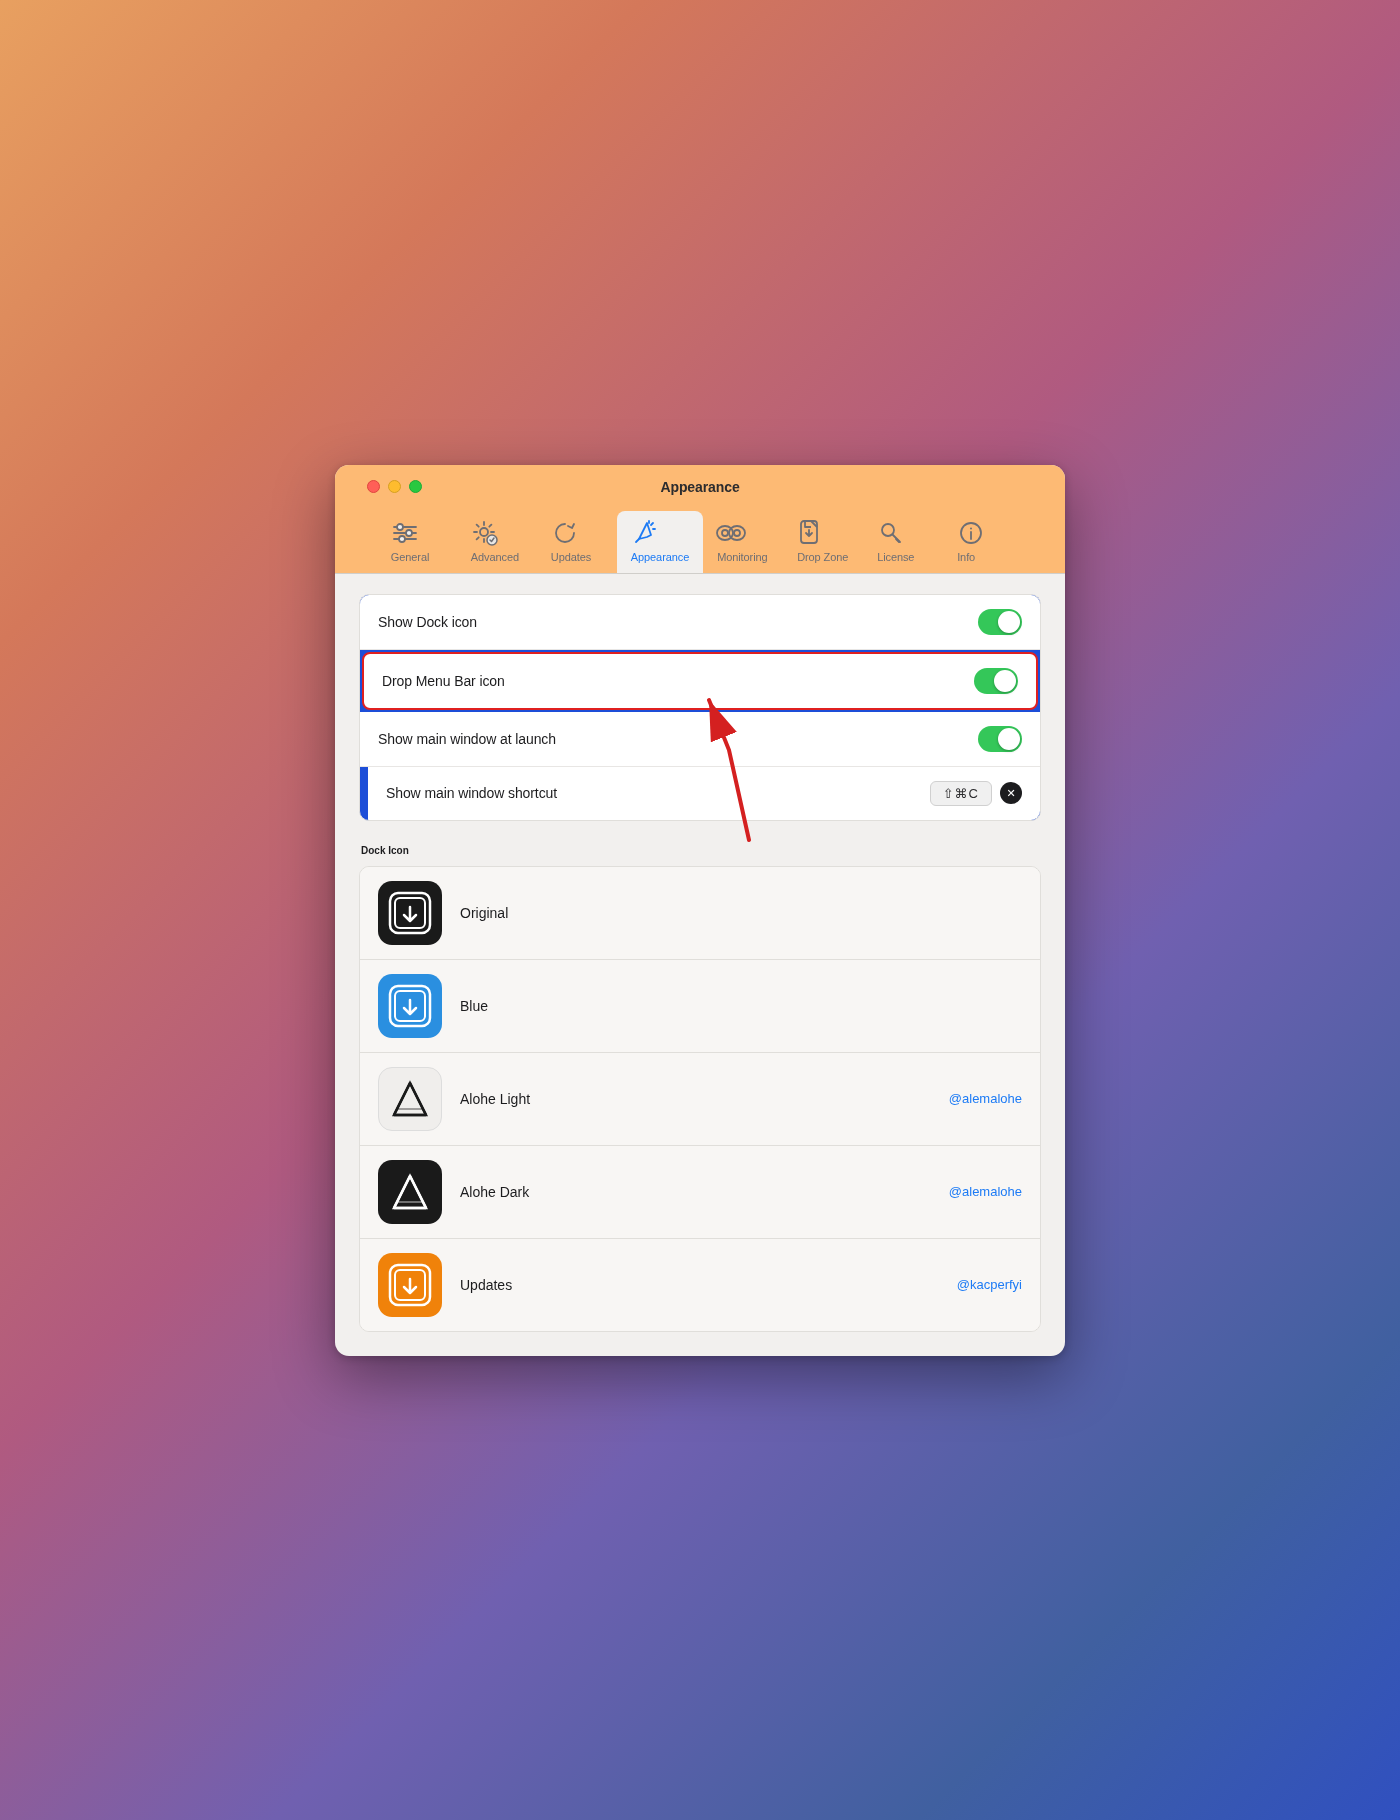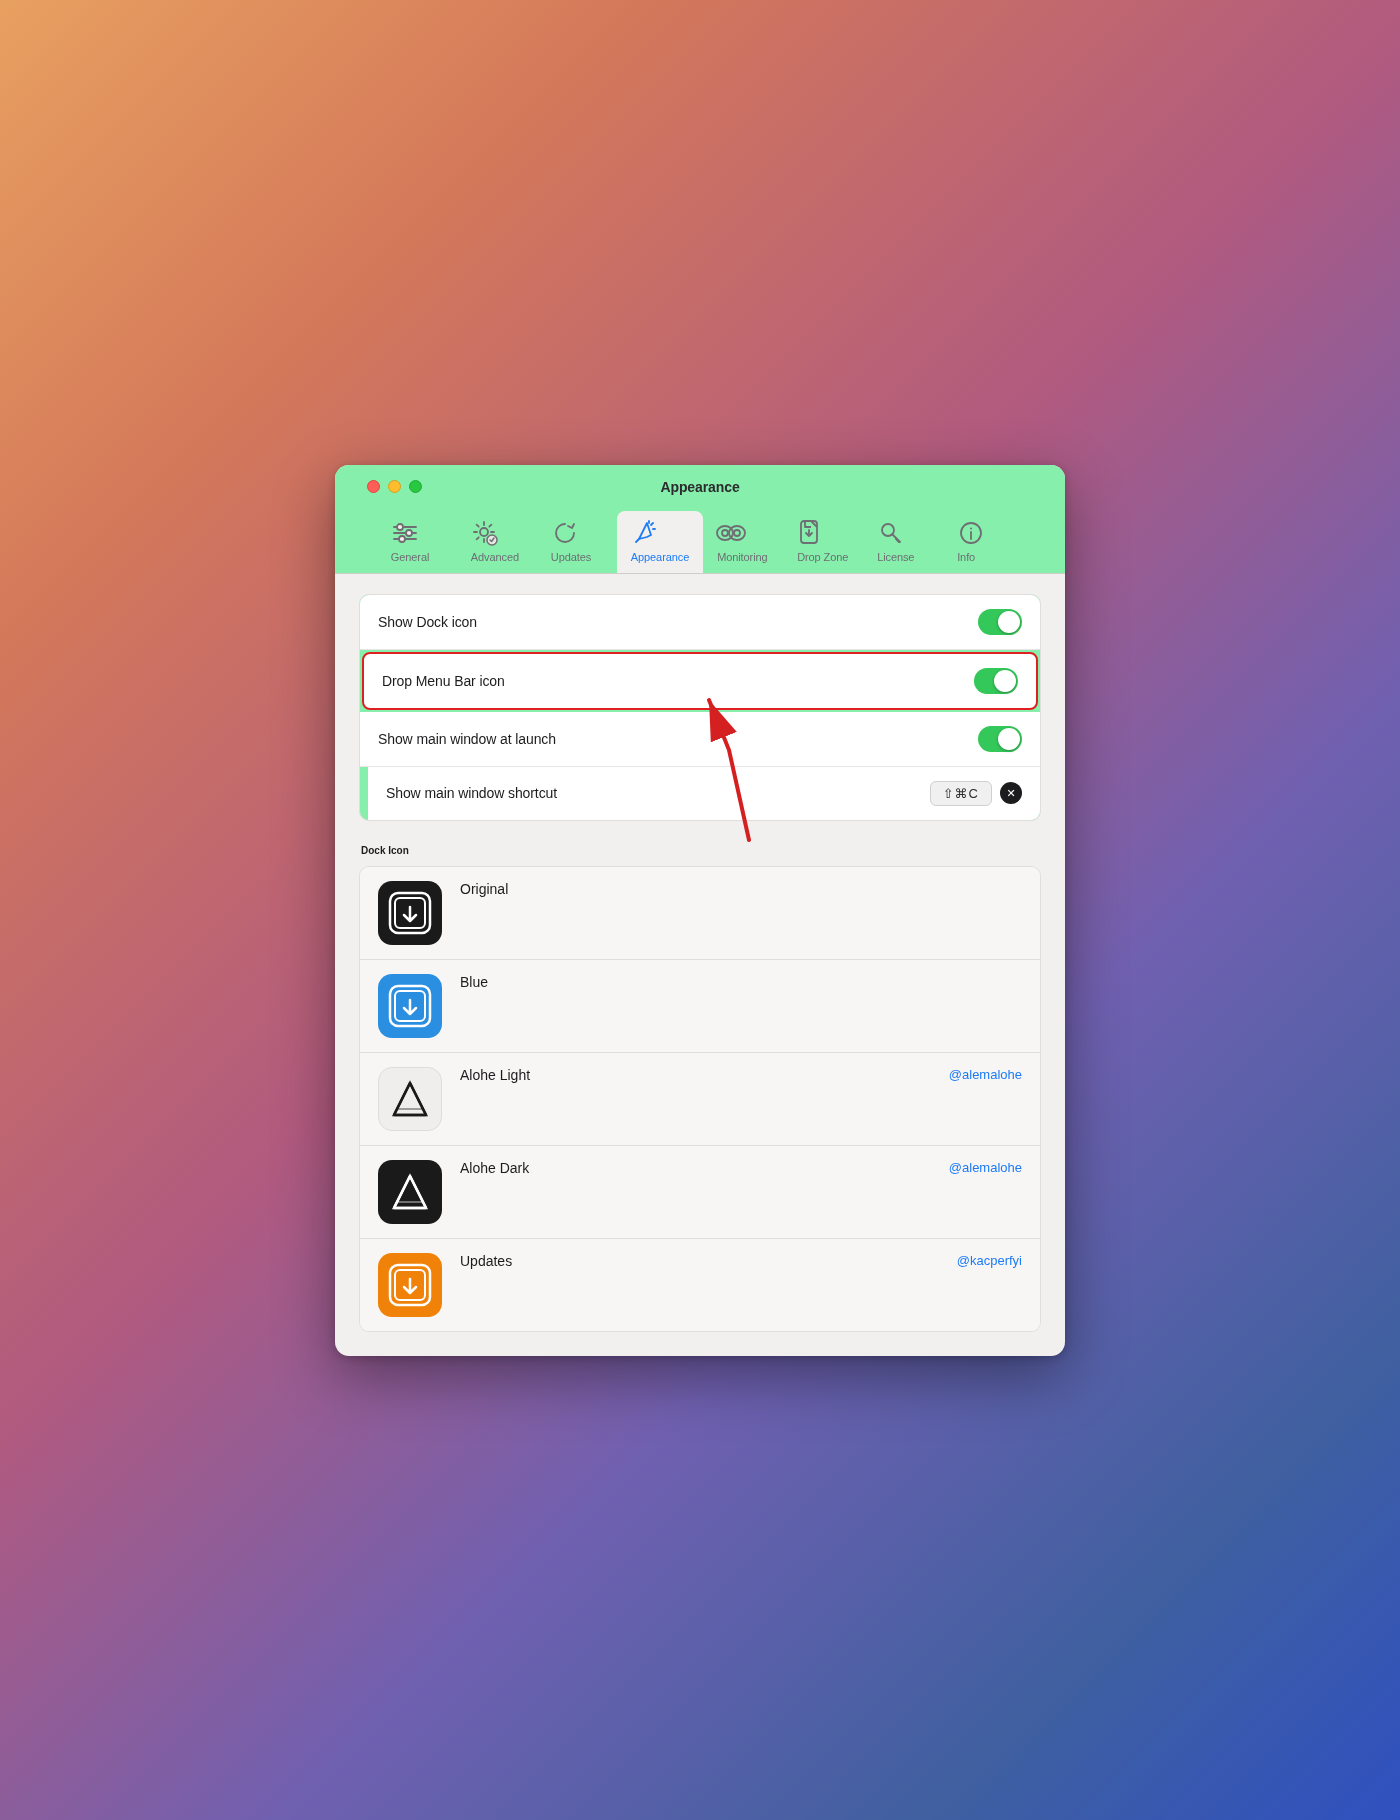--- a/index.html
+++ b/index.html
@@ -17,21 +17,21 @@
     .window {
       width: 730px;
       background: #f2f0ee;
       border-radius: 14px;
       box-shadow: 0 20px 60px rgba(0,0,0,0.4), 0 2px 8px rgba(0,0,0,0.2);
       overflow: hidden;
     }
 
     
     .titlebar {
-      background: #86efac;
+      background: #fdba74;
       padding: 14px 16px 0 16px;
       display: flex;
       flex-direction: column;
       align-items: center;
       border-bottom: 1px solid #d0ceca;
     }
 
     .traffic-lights {
       position: absolute;
       left: 16px;
@@ -106,21 +106,21 @@
       color: #1d7bf5;
     }
 
     
     .content {
       padding: 20px 24px 24px 24px;
     }
 
     
     .settings-group {
-      background: #86efac;
+      background: #1d4ed8;
       border-radius: 10px;
       overflow: hidden;
       margin-bottom: 24px;
       border: 1px solid #e0deda;
     }
 
     .settings-row {
       display: flex;
       align-items: center;
       justify-content: space-between;
@@ -209,21 +209,21 @@
 
     .icon-list {
       background: #f8f6f4;
       border-radius: 10px;
       overflow: hidden;
       border: 1px solid #e0deda;
     }
 
     .icon-row {
       display: flex;
-      align-items: flex-start;
+      align-items: center;
       padding: 14px 18px;
       border-bottom: 1px solid #e0deda;
       background: #f8f6f4;
       cursor: pointer;
     }
 
     .icon-row:last-child {
       border-bottom: none;
     }
 

